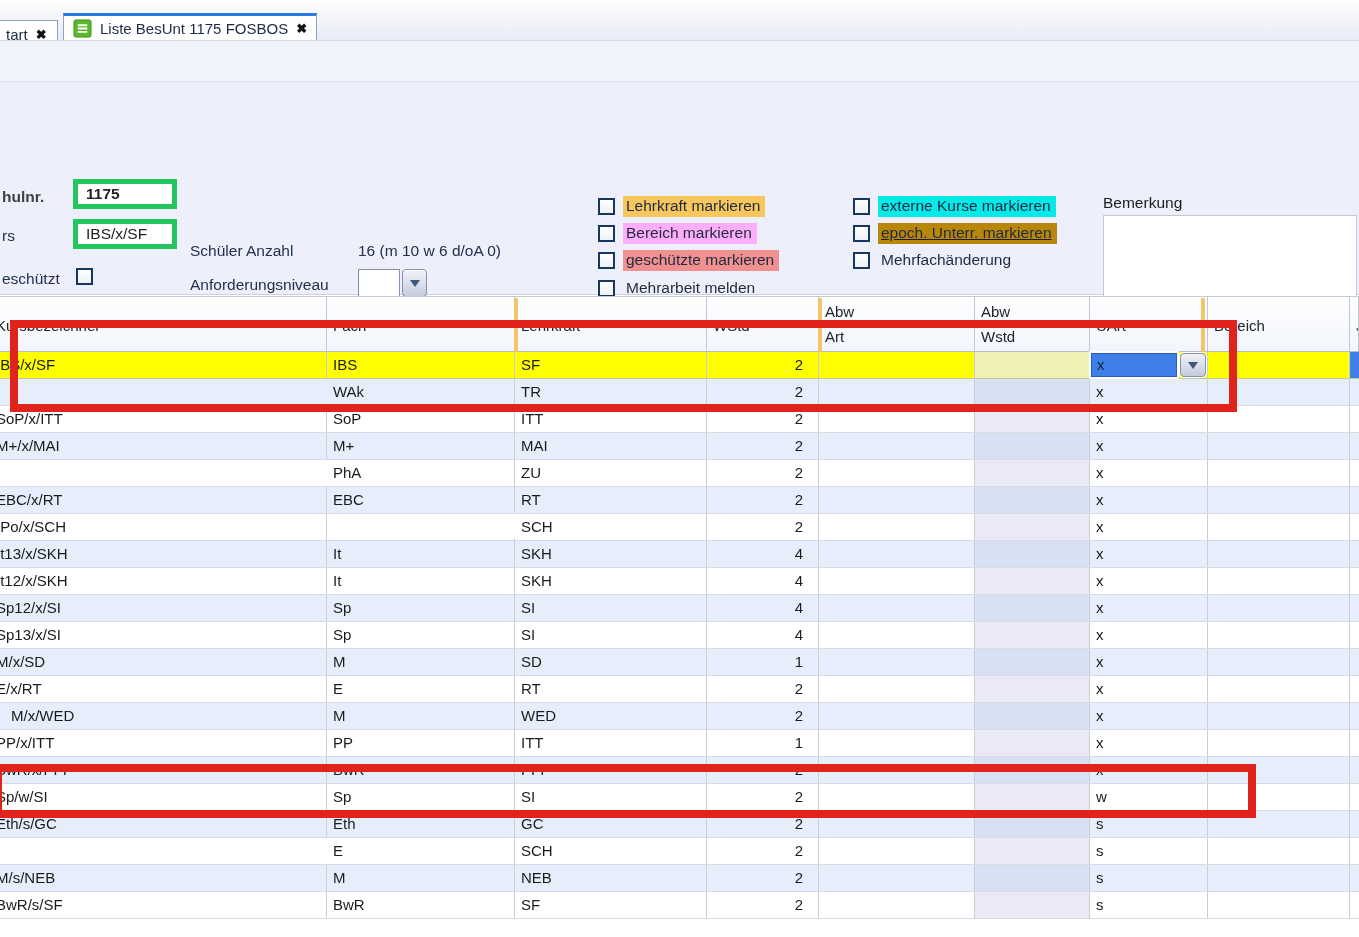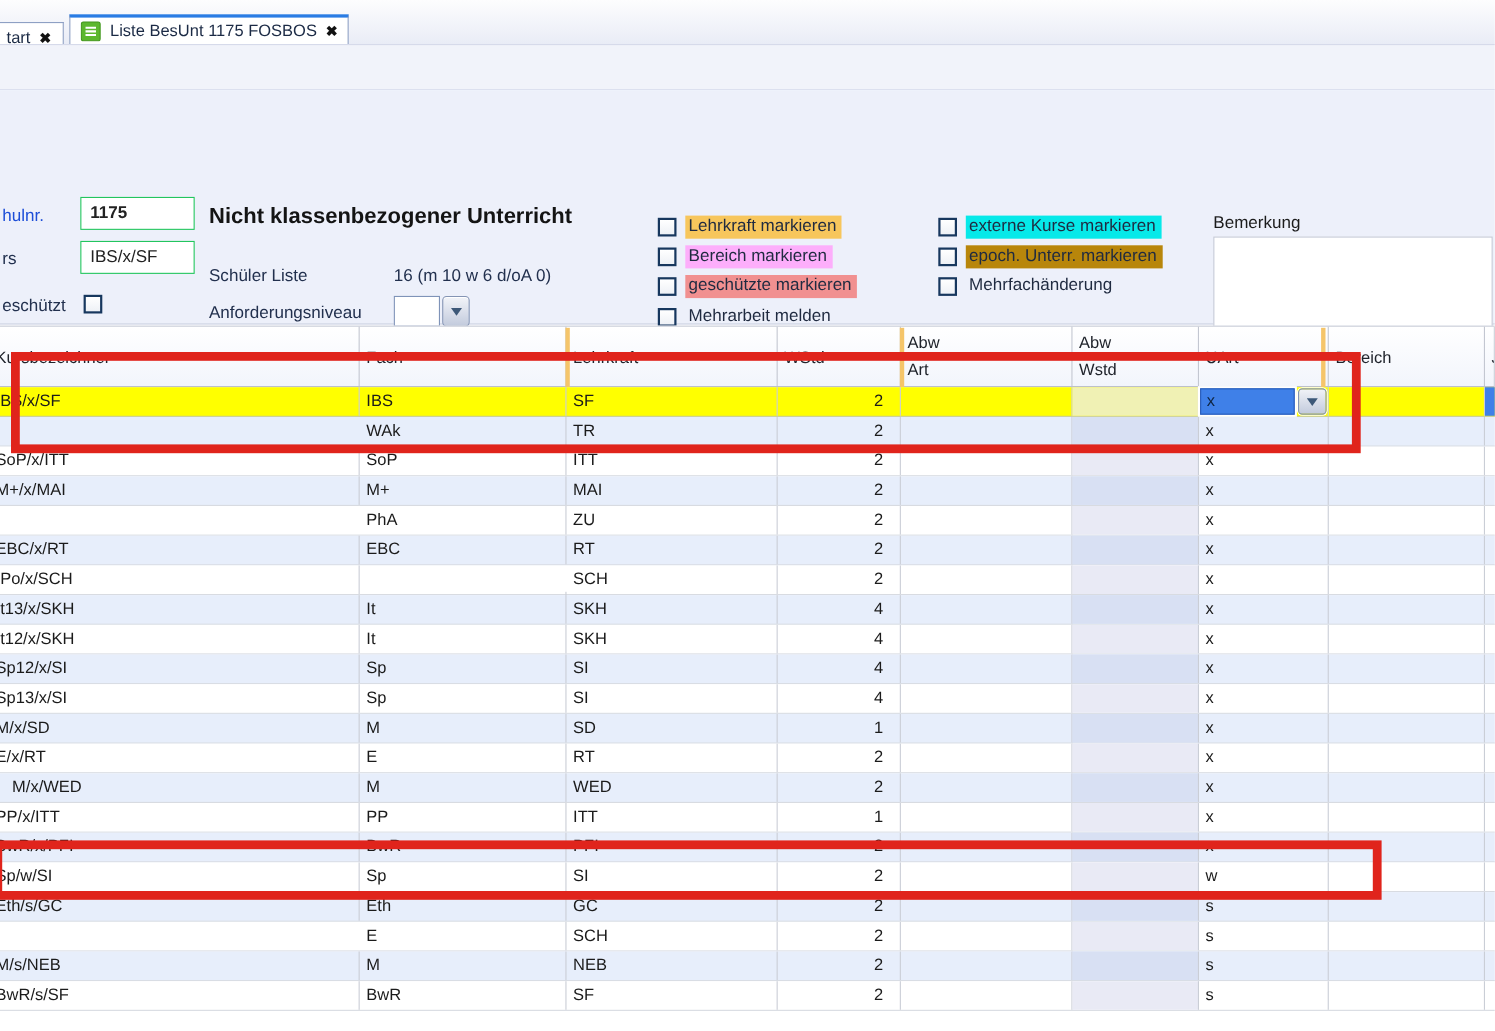--- a/index.html
+++ b/index.html
@@ -29,22 +29,22 @@
   .navg { color:#2f63cc; font-size:16px; font-weight:bold; letter-spacing:-1px; }
   .navg.dbl { letter-spacing:-4px; }
   .vbar { display:inline-block; width:3px; height:13px; background:#2f63cc; vertical-align:-1px; }
   .refr { color:#3ba23b; font-size:23px; font-weight:bold; line-height:1; }
   .backa { color:#a6a6aa; font-size:23px; font-weight:bold; line-height:1; }
 
   
   .formpanel { position:absolute; left:0; top:82px; width:1359px; height:213px;
                background:#edf0fa; border-bottom:1px solid #ccd2e2; }
   .flabel { position:absolute; font-size:15.5px; color:#22304e; white-space:nowrap; }
-  .flabel.b { font-weight:normal; color:#1d4ed8; }
-  .finput { position:absolute; background:#fff; border:1px solid #22c55e; font-size:15.5px;
+  .flabel.b { font-weight:bold; color:#404040; }
+  .finput { position:absolute; background:#fff; border:5px solid #22c55e; font-size:15.5px;
             display:flex; align-items:center; padding-left:8px; color:#222; }
   .finput .b { font-weight:bold; }
   .ckbox { position:absolute; width:17px; height:17px; background:linear-gradient(#ffffff,#eef1f6);
            border:2px solid #17375e; }
   .ckbox.dis { border:1px solid #b9bec8; background:#f5f6f9; }
   .ftitle { position:absolute; left:190px; top:104px; font-size:20px; font-weight:bold; color:#141414; }
   .combo { position:absolute; height:28px; display:flex; }
   .cbox { width:42px; height:28px; background:#fff; border:1px solid #7f93b8; font-size:15px; padding:4px 4px; }
   .cbtn { width:25px; height:28px; margin-left:2px; background:linear-gradient(#f2f4f9,#c3cbdd);
           border:1px solid #8494b4; border-radius:4px; display:flex; align-items:center; justify-content:center;
@@ -284,23 +284,22 @@
       </div>
 
     <span class="flabel" style="left:2px; top:188px;">eschützt</span>
     <span class="ckbox" style="left:76px; top:186px;"></span>
 
     <span class="flabel" style="left:2px; top:220px;">tern</span>
     <span class="ckbox dis" style="left:76px; top:219px;"></span>
 
     <span class="flabel" style="left:2px; top:252px;">hienen:</span>
 
-    <div class="ftitle">Nicht klassenbezogener Unterricht</div>
-
-    <span class="flabel" style="left:190px; top:160px;">Schüler Liste</span>
+
+    <span class="flabel" style="left:190px; top:160px;">Schüler Anzahl</span>
     <span class="flabel" style="left:358px; top:160px;">16 (m 10 w 6 d/oA 0)</span>
 
     <span class="flabel" style="left:190px; top:194px;">Anforderungsniveau</span>
     <div class="combo" style="left:358px; top:187px;">
       <span class="cbox"></span>
       <span class="cbtn">
           <i class="chev"></i>
         </span>
     </div>
 
@@ -332,21 +331,21 @@
         <div class="ckrow" style="top: 113px;">
           <span class="ck2"></span>
           <span class="hl">nur Lehrkräfte im Fach</span>
         </div>
       </div>
     <div class="ckgroup" id="grpB" style="left:853px; top:110px; width:230px; height:90px;">
         <div class="ckrow" style="top: 4px;">
           <span class="ck2"></span>
           <span class="hl" style="background: rgb(6, 233, 233);">externe Kurse markieren</span>
         </div>
-        <div class="ckrow" style="top: 31px;">
+        <div class="ckrow" style="top: 31px; text-decoration: underline;">
           <span class="ck2"></span>
           <span class="hl" style="background: rgb(184, 134, 11);">epoch. Unterr. markieren</span>
         </div>
         <div class="ckrow" style="top: 58px;">
           <span class="ck2"></span>
           <span class="hl">Mehrfachänderung</span>
         </div>
       </div>
 
     <span class="flabel" style="left:1103px; top:112px; color:#1c1c1c;">Bemerkung</span>

